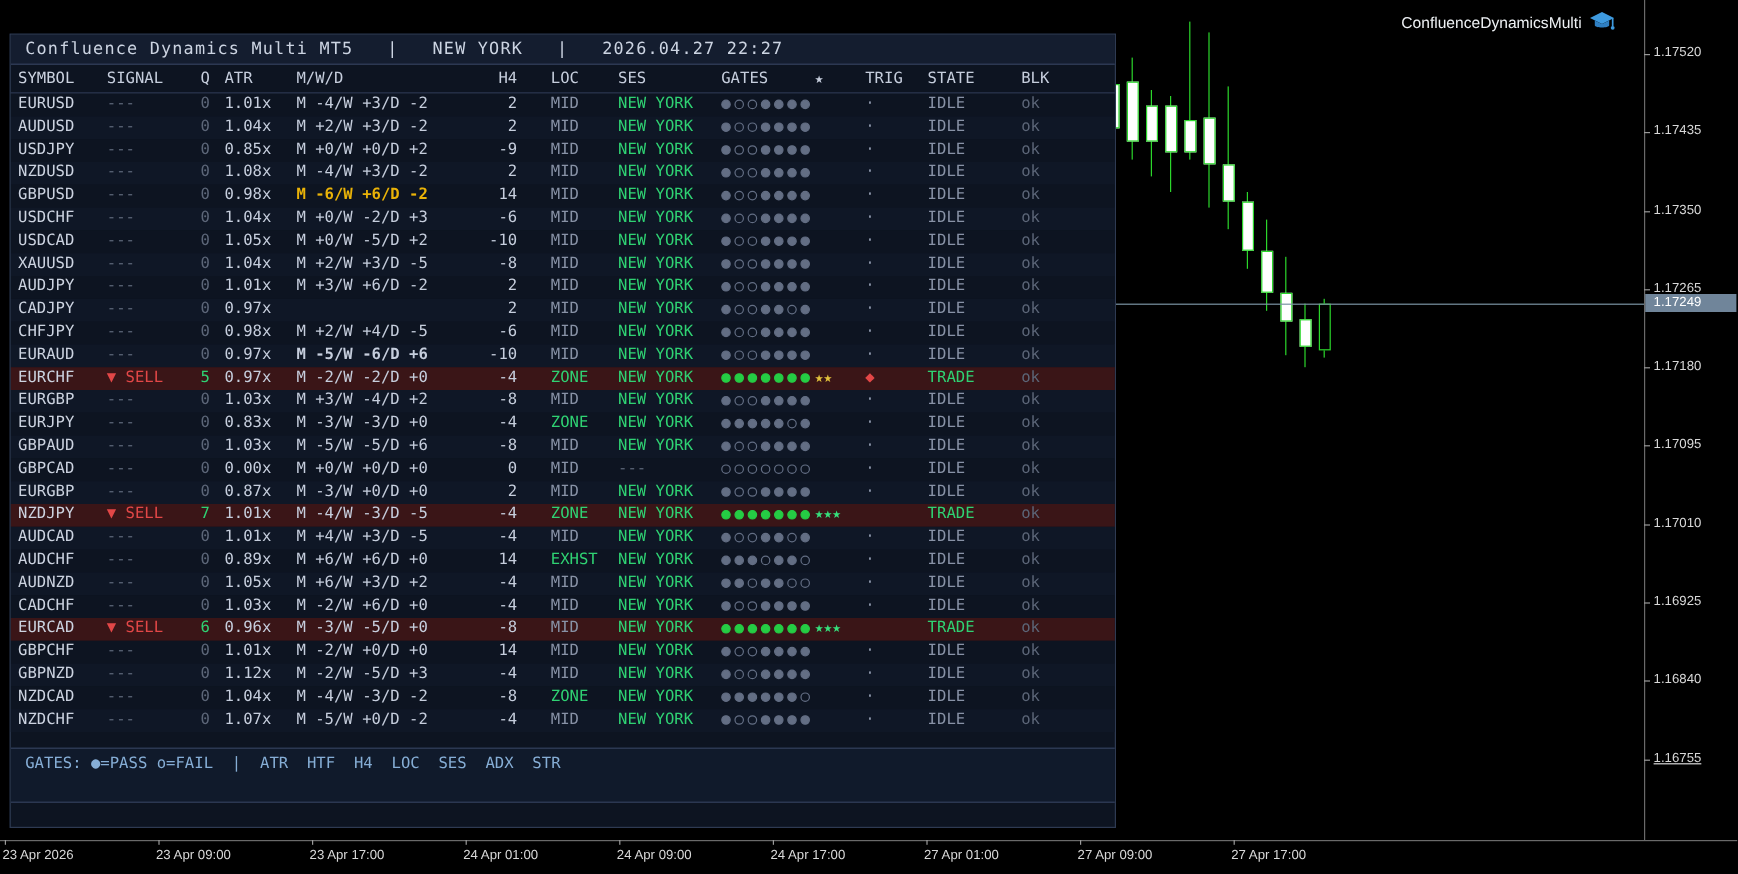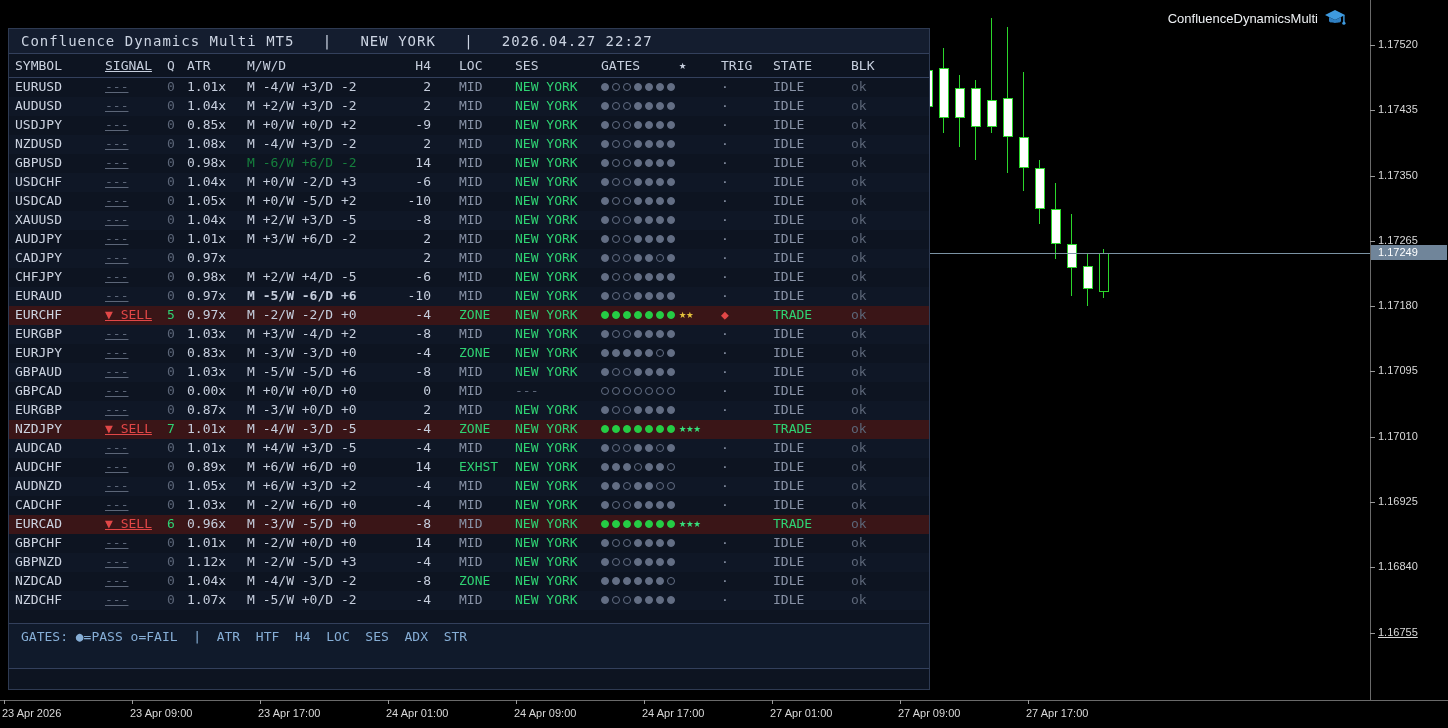--- a/index.html
+++ b/index.html
@@ -42,21 +42,21 @@
          line-height:25px;padding-left:12px;box-sizing:border-box;white-space:pre;}
   .colhead{position:absolute;left:0;top:26px;width:100%;height:22px;border-bottom:1px solid #33405c;
          color:#a9b6cc;}
   .colhead .cell{top:3px;}
   .rows{position:absolute;left:0;top:49px;width:100%;}
   .prow{position:relative;height:19px;background:#0d1421;}
   .prow.alt{background:#0f1726;}
   .prow.hl{background:#3a1517;}
   .cell{position:absolute;top:1px;white-space:pre;color:#c6cedd;}
   .c-sym{left:6px;color:#ccd3e0;}
-  .c-sig{left:96px;text-decoration:underline;}
+  .c-sig{left:80px;}
   .c-q{left:158px;}
   .c-atr{left:178px;}
   .c-mwd{left:238px;}
   .c-h4{left:366px;width:56px;text-align:right;}
   .c-loc{left:450px;}
   .c-ses{left:506px;}
   .c-gates{left:592px;top:5px;}
   .c-stars{left:670px;font-size:12px;}
   .c-trig{left:712px;}
   .c-state{left:764px;}
@@ -230,21 +230,21 @@
           <span class="cell c-gates"><span class="dot" style="border-color: rgb(99, 110, 132); background: rgb(99, 110, 132);"></span><span class="dot" style="border-color: rgb(99, 110, 132);"></span><span class="dot" style="border-color: rgb(99, 110, 132);"></span><span class="dot" style="border-color: rgb(99, 110, 132); background: rgb(99, 110, 132);"></span><span class="dot" style="border-color: rgb(99, 110, 132); background: rgb(99, 110, 132);"></span><span class="dot" style="border-color: rgb(99, 110, 132); background: rgb(99, 110, 132);"></span><span class="dot" style="border-color: rgb(99, 110, 132); background: rgb(99, 110, 132);"></span></span>
           <span class="cell c-trig" style="color: rgb(136, 146, 166);">·</span>
           <span class="cell c-state" style="color: rgb(136, 146, 166);">IDLE</span>
           <span class="cell c-blk" style="color: rgb(92, 102, 120);">ok</span>
         </div>
         <div class="prow">
           <span class="cell c-sym">GBPUSD</span>
           <span class="cell c-sig" style="color: rgb(92, 102, 120);">---</span>
           <span class="cell c-q" style="color: rgb(92, 102, 120);">0</span>
           <span class="cell c-atr" style="color: rgb(198, 206, 221);">0.98x</span>
-          <span class="cell c-mwd" style="color: #15803d;">M -6/W +6/D -2</span>
+          <span class="cell c-mwd" style="color: #eab308; font-weight: bold;">M -6/W +6/D -2</span>
           <span class="cell c-h4" style="color: rgb(198, 206, 221);">14</span>
           <span class="cell c-loc" style="color: rgb(136, 146, 166);">MID</span>
           <span class="cell c-ses" style="color: rgb(47, 210, 115);">NEW YORK</span>
           <span class="cell c-gates"><span class="dot" style="border-color: rgb(99, 110, 132); background: rgb(99, 110, 132);"></span><span class="dot" style="border-color: rgb(99, 110, 132);"></span><span class="dot" style="border-color: rgb(99, 110, 132);"></span><span class="dot" style="border-color: rgb(99, 110, 132); background: rgb(99, 110, 132);"></span><span class="dot" style="border-color: rgb(99, 110, 132); background: rgb(99, 110, 132);"></span><span class="dot" style="border-color: rgb(99, 110, 132); background: rgb(99, 110, 132);"></span><span class="dot" style="border-color: rgb(99, 110, 132); background: rgb(99, 110, 132);"></span></span>
           <span class="cell c-trig" style="color: rgb(136, 146, 166);">·</span>
           <span class="cell c-state" style="color: rgb(136, 146, 166);">IDLE</span>
           <span class="cell c-blk" style="color: rgb(92, 102, 120);">ok</span>
         </div>
         <div class="prow alt">
           <span class="cell c-sym">USDCHF</span>

